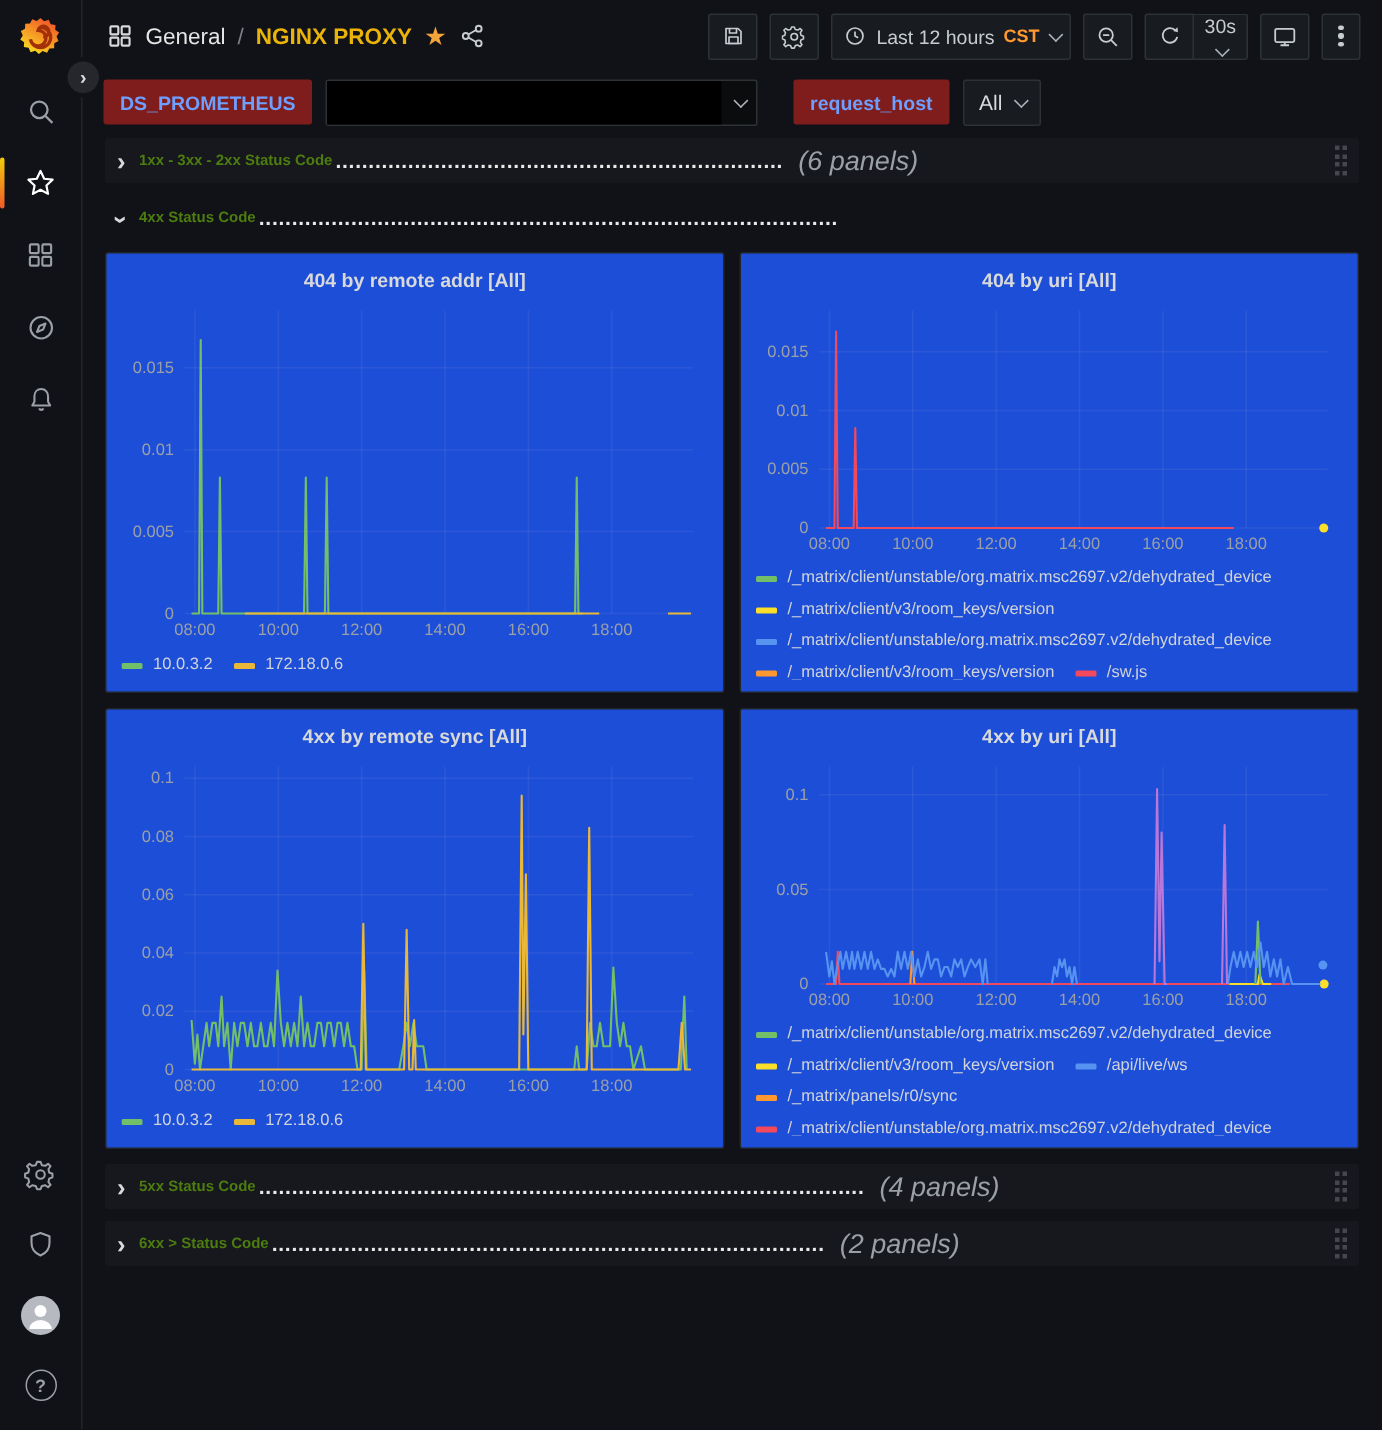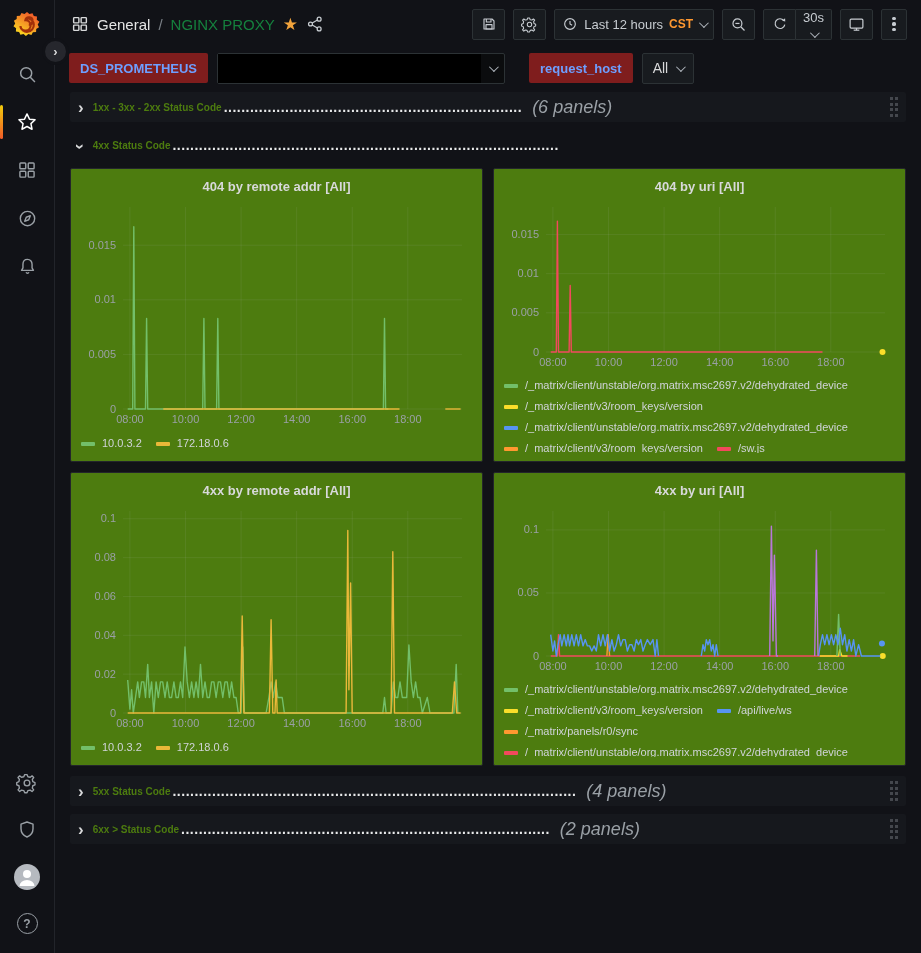--- a/index.html
+++ b/index.html
@@ -24,21 +24,21 @@
   .sidebar-toggle { position:absolute; left:42px; top:38px; width:27px; height:27px; border-radius:50%;
                  background:#26272d; border:3px solid #111217; color:#d8d9da; z-index:6; display:flex;
                  align-items:center; justify-content:center; font-size:13px; font-weight:bold; cursor:pointer; }
 
   
   .main { position:absolute; left:55px; top:0; right:0; bottom:0; overflow:hidden; }
   .topnav { height:48px; display:flex; align-items:center; padding:0 14px 0 16px; gap:8px; }
   .crumbs { display:flex; align-items:center; gap:8px; font-size:15px; }
   .crumb-section { color:#e5e5e5; cursor:pointer; }
   .crumb-sep { color:#7b8087; }
-  .crumb-title { color:#15803d; cursor:pointer; }
+  .crumb-title { color:#eab308; cursor:pointer;font-weight:bold; }
   .star-icon { font-size:17px; line-height:1; cursor:pointer; }
   .toolbar { margin-left:auto; display:flex; align-items:flex-end; gap:8px; }
   .tbtn { height:31px; min-width:33px; padding:0 7px; display:flex; align-items:center; justify-content:center;
           gap:6px; background:#181b1f; border:1px solid #2c3235; border-radius:2px; color:#c7ccd1;
           font-size:13px; cursor:pointer; white-space:nowrap; }
   .tbtn-group { display:flex; }
   .tbtn-group .tbtn:first-child { border-radius:2px 0 0 2px; }
   .tbtn-group .tbtn:last-child { border-left:none; border-radius:0 2px 2px 0;flex-direction:column; }
   .tz { color:#FF9830; font-weight:bold; font-size:12px; }
   .chev { display:inline-block; width:7px; height:7px; border-right:1.6px solid #aeb4bb;
@@ -66,21 +66,21 @@
   .row-chev { color:#d8d9da; font-size:17px; font-weight:bold; margin-right:9px; line-height:1; }
   .row-chev.open { transform:rotate(90deg) translateX(1px); }
   .row-title { font-size:10px; font-weight:bold; color:#4d7c0f; white-space:nowrap; }
   .row-dots { font-size:14px; font-weight:bold; color:#e8e9ea; letter-spacing:0.5px; margin-left:2px;
               white-space:nowrap; overflow:hidden; }
   .row-count { font-size:18px; font-style:italic; color:#9aa0a6; margin-left:10px; white-space:nowrap; }
   .drag-handle { margin-left:auto; display:grid; grid-template-columns:3px 3px; gap:2.5px; opacity:0.55; }
   .drag-handle i { width:3px; height:3px; background:#6b6e75; }
 
   .grid2 { display:grid; grid-template-columns:1fr 1fr; gap:10px; margin:2px 0 10px 0; }
-  .panel { height:294px; background:#4d7c0f; border:1px solid #23252b; border-radius:2px;
+  .panel { height:294px; background:#1d4ed8; border:1px solid #23252b; border-radius:2px;
            padding:6px 10px 8px 10px; display:flex; flex-direction:column; overflow:hidden;justify-content:flex-end; }
   .panel-title { height:24px; line-height:24px; text-align:center; font-size:13px; font-weight:bold;
                  color:#d8d9da; cursor:pointer; }
   .chart { width:100%; }
   .chart-tall { height:230px; }
   .chart-short { height:174px; }
   .legend { overflow:hidden; font-size:11px; color:#d0d4d9; display:flex; flex-wrap:wrap;
             align-content:flex-start; }
   .legend-short { height:24px; padding-top:4px; }
   .legend-tall { height:82px; padding-top:2px; }
@@ -406,21 +406,21 @@
                 <span>/_matrix/client/v3/room_keys/version</span>
               </span>
               <span class="legend-item">
                 <span class="sw" style="background: rgb(242, 73, 92);"></span>
                 <span>/sw.js</span>
               </span>
             </div>
         </section>
 
         <section class="panel">
-          <div class="panel-title">4xx by remote addr [All]</div>
+          <div class="panel-title">4xx by remote sync [All]</div>
           <div class="chart chart-tall"><svg width="391" height="230">
                 <line x1="48.94672131147541" y1="8" x2="48.94672131147541" y2="210" stroke="rgba(204,204,220,0.09)"></line>
                 <text x="48.94672131147541" y="224" fill="#9aa0a6" font-size="11" text-anchor="middle">08:00</text>
                 <line x1="104.5204918032787" y1="8" x2="104.5204918032787" y2="210" stroke="rgba(204,204,220,0.09)"></line>
                 <text x="104.5204918032787" y="224" fill="#9aa0a6" font-size="11" text-anchor="middle">10:00</text>
                 <line x1="160.09426229508196" y1="8" x2="160.09426229508196" y2="210" stroke="rgba(204,204,220,0.09)"></line>
                 <text x="160.09426229508196" y="224" fill="#9aa0a6" font-size="11" text-anchor="middle">12:00</text>
                 <line x1="215.66803278688528" y1="8" x2="215.66803278688528" y2="210" stroke="rgba(204,204,220,0.09)"></line>
                 <text x="215.66803278688528" y="224" fill="#9aa0a6" font-size="11" text-anchor="middle">14:00</text>
                 <line x1="271.2418032786885" y1="8" x2="271.2418032786885" y2="210" stroke="rgba(204,204,220,0.09)"></line>

